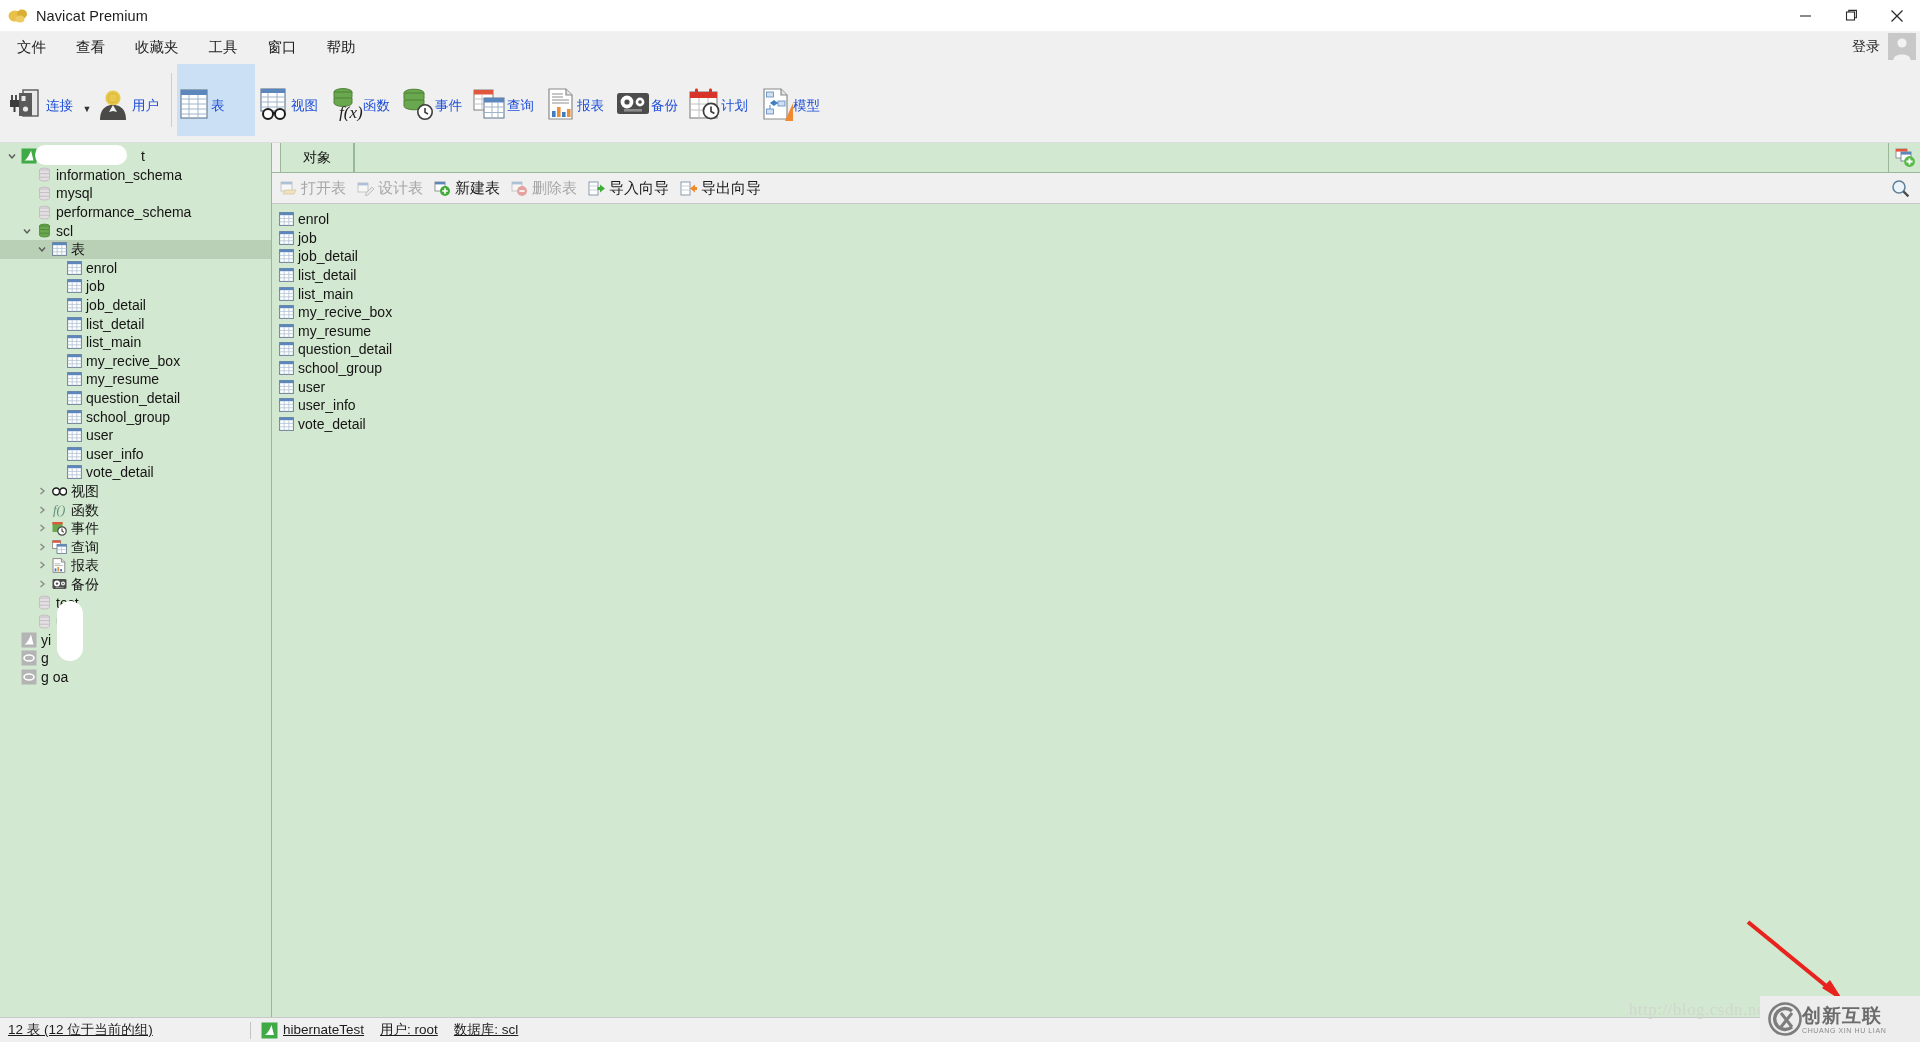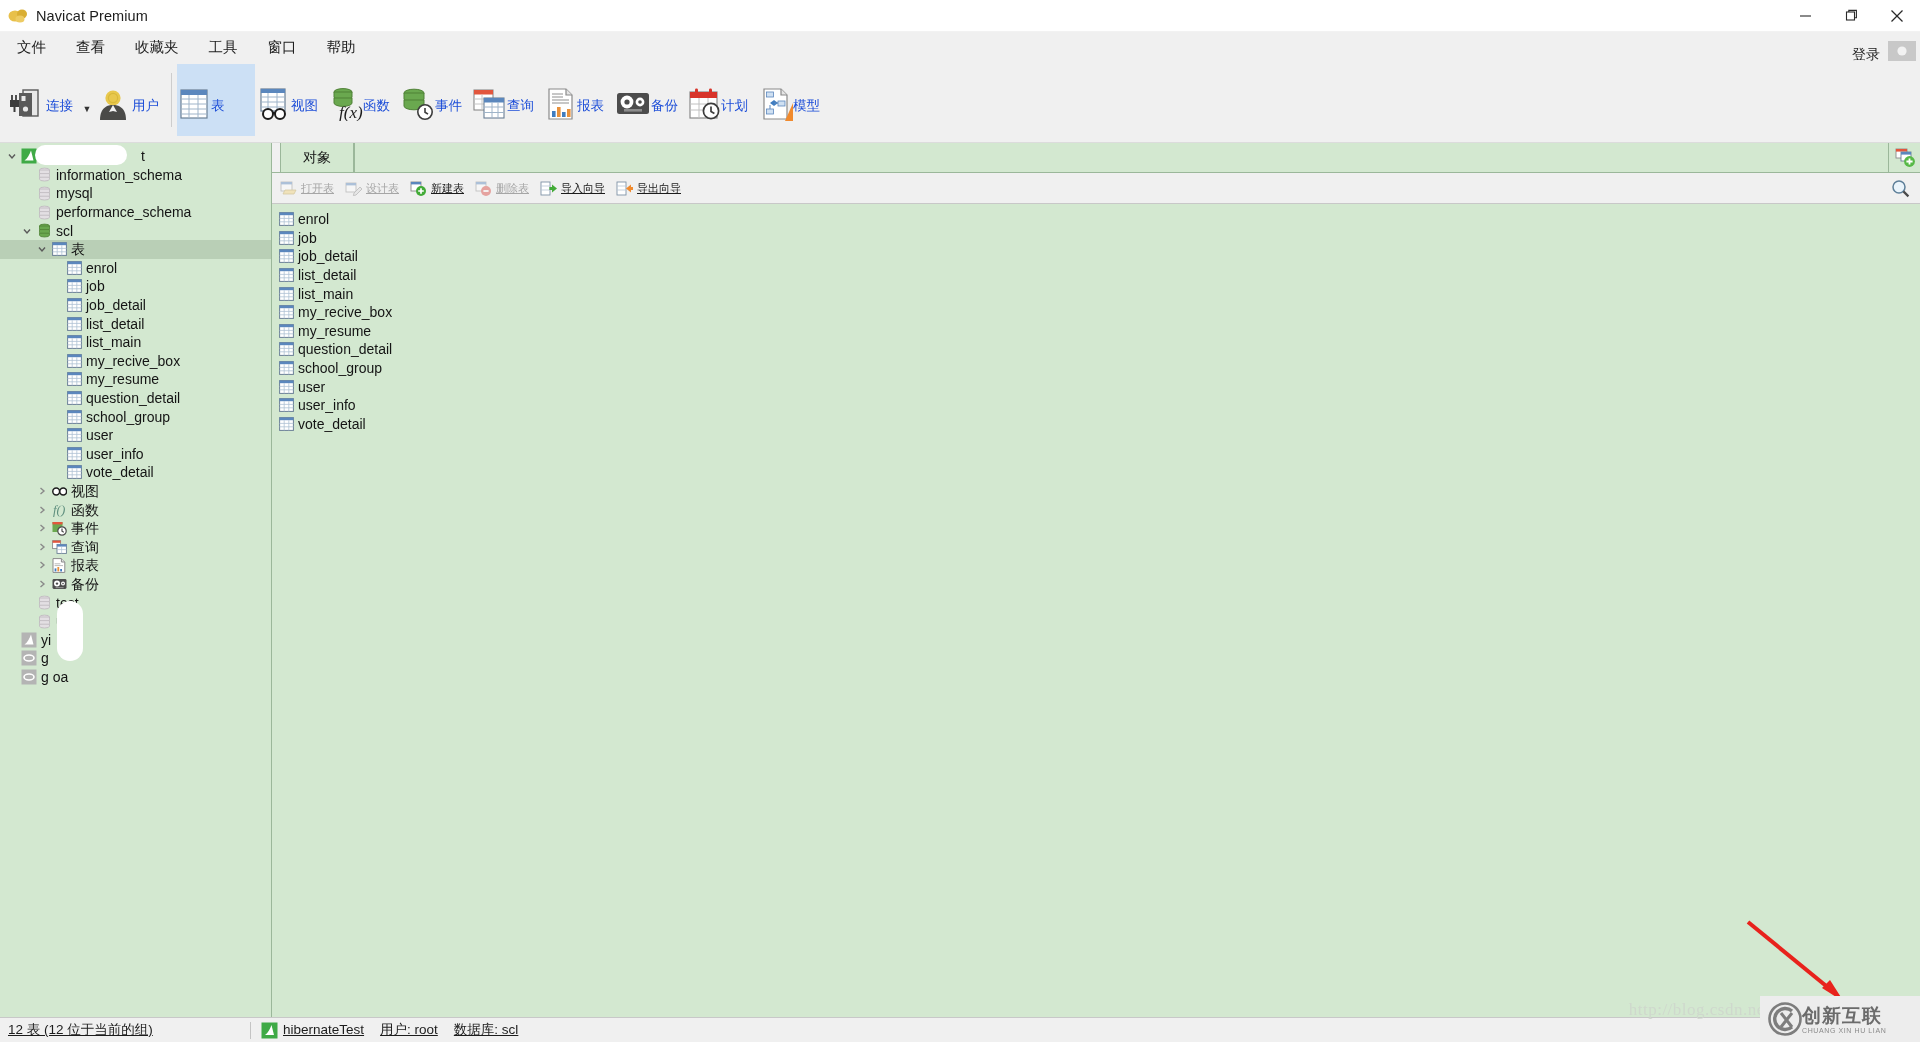--- a/index.html
+++ b/index.html
@@ -26,21 +26,21 @@
 
   
   .menubar {
     height: 29px; background: #f0f0f0; display: flex; align-items: center;
     flex: 0 0 29px; position: relative;
   }
   .menubar .mitem {
     font-size: 14.5px; color: #1c1c1c; padding: 3px 13px; margin-left: 4px; line-height: 18px;
   }
   .menubar .right {
-    position: absolute; right: 0; top: 8px; height: 29px; display: flex; align-items: center;
+    position: absolute; right: 0; top: 0; height: 29px; display: flex; align-items: center;
   }
   .menubar .login-text { font-size: 14px; color: #1c1c1c; margin-right: 8px; }
   .avatar-box {
     width: 28px; height: 27px; background: #c8c8c8; margin-right: 4px;
     display: flex; align-items: flex-end; justify-content: center; overflow: hidden;
   }
 
   
   .toolbar {
     height: 82px; background: #f0f0f0; display: flex; align-items: flex-start;
@@ -92,21 +92,21 @@
   .newtab {
     width: 32px; height: 29px; background: #d3e8d0; border-left: 1px solid #9bb79a;
     display: flex; align-items: center; justify-content: center;
   }
   .actionbar {
     height: 31px; background: #f0f0f0; display: flex; align-items: center;
     flex: 0 0 31px; border-bottom: 1px solid #c8c8c8; padding-left: 8px; position: relative;
   }
   .act { display: flex; align-items: center; margin-right: 11px; }
   .act .aico { width: 17px; height: 17px; margin-right: 4px; display: flex; align-items: center; justify-content: center; }
-  .act .albl { font-size: 11px; color: #1c1c1c; text-decoration: underline; }
+  .act .albl { font-size: 15px; color: #1c1c1c; }
   .act.dim .albl { color: #a6a6a6; }
   .act.dim .aico { opacity: .45; }
   .search-ico { position: absolute; right: 10px; top: 6px; }
 
   .objlist { flex: 1; background: #d3e8d0; padding: 6px 0 0 4px; overflow: hidden; position: relative; }
   .orow { height: 18.6px; display: flex; align-items: center; padding-left: 2px; }
   .oico { width: 17px; flex: 0 0 17px; display: flex; align-items: center; justify-content: center; margin-right: 3px; }
   .olbl { font-size: 14px; color: #141414; line-height: 18px; }
 
   

